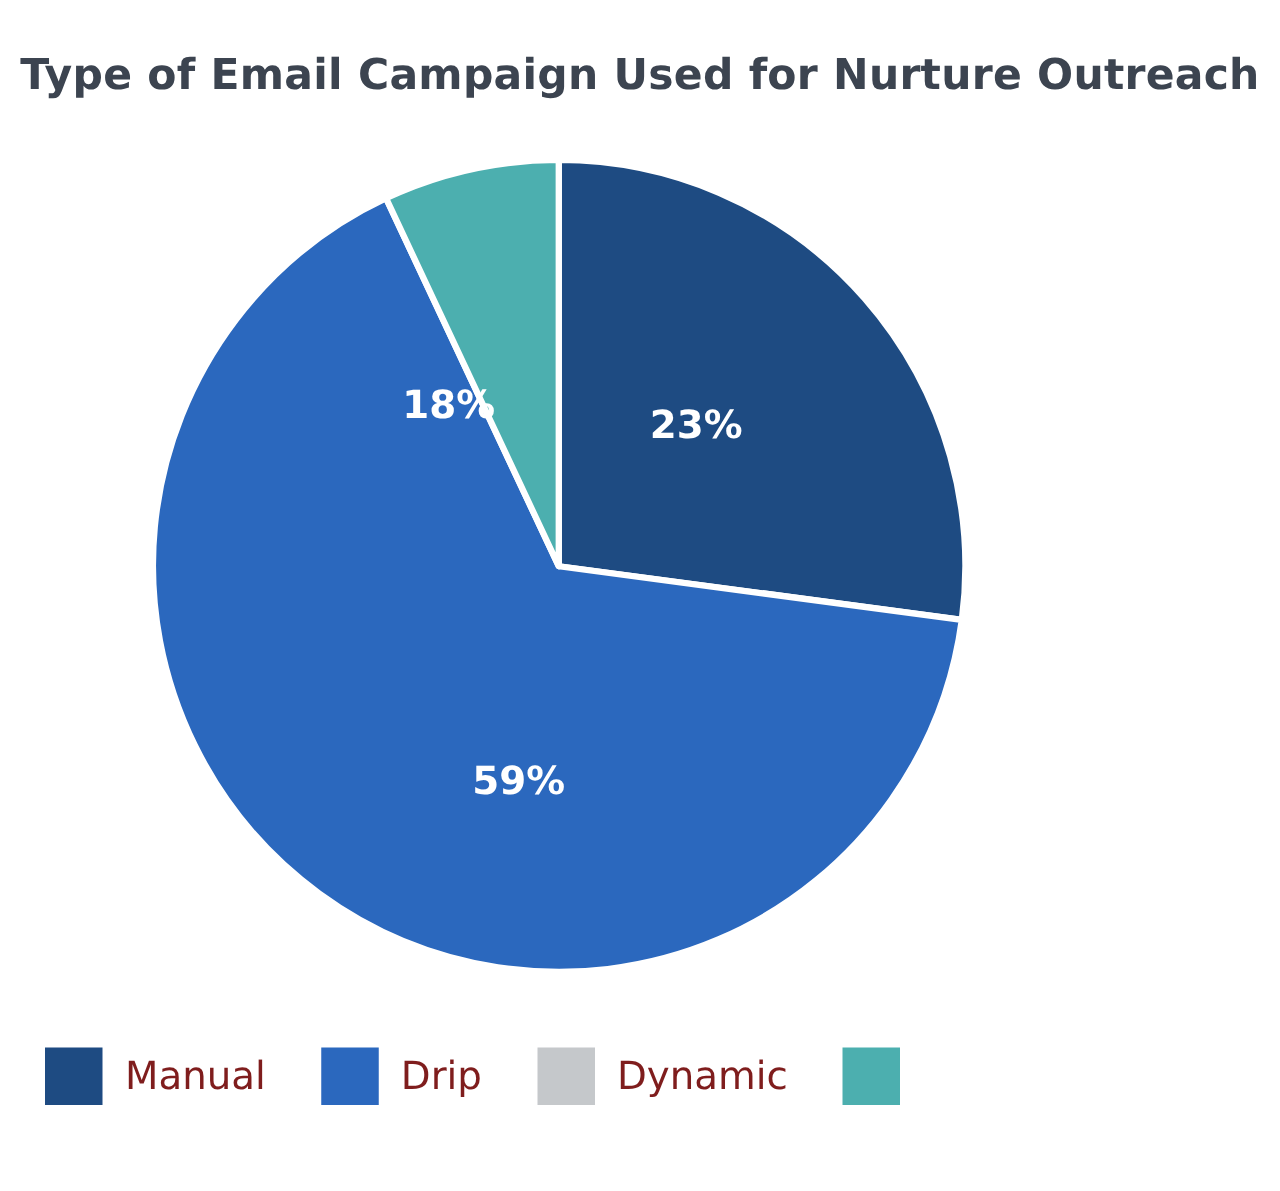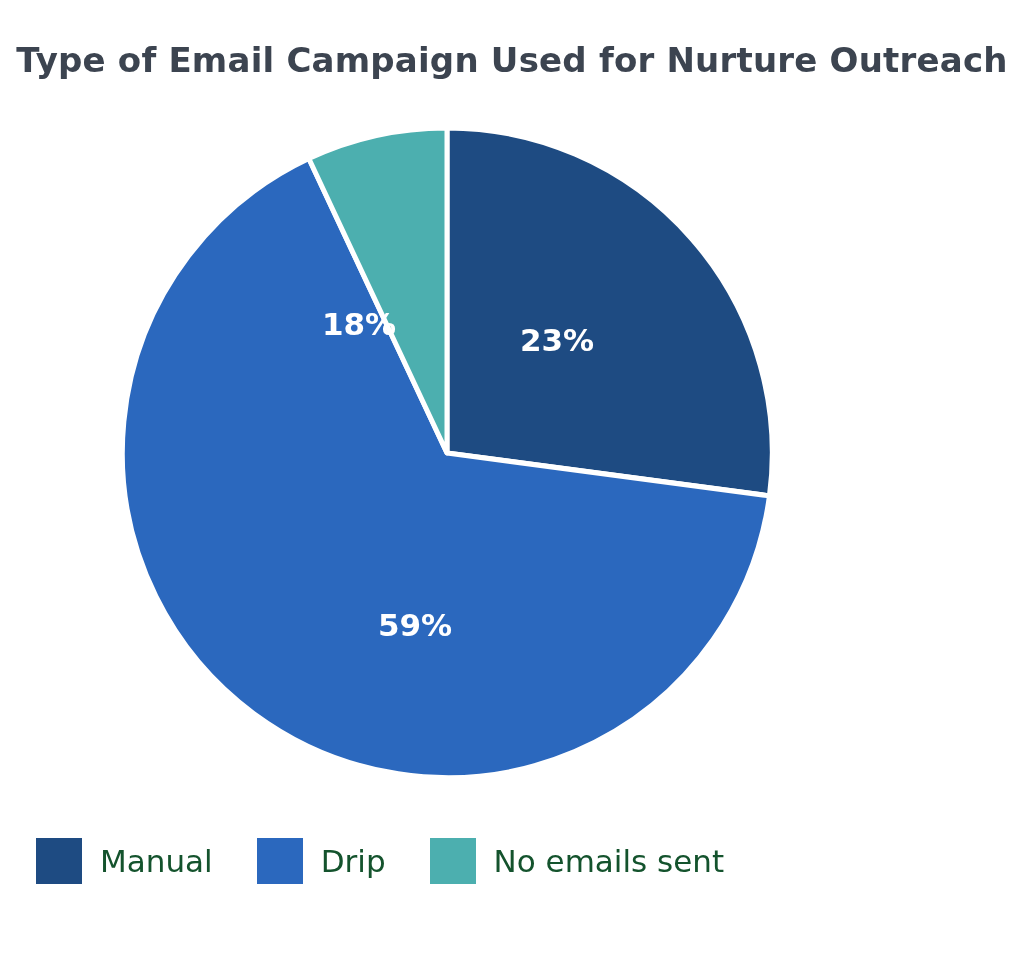--- a/index.html
+++ b/index.html
@@ -89,21 +89,21 @@
     margin-right: 44px;
   }
   .legend-swatch {
     width: 46px;
     height: 46px;
     flex: 0 0 auto;
     margin-right: 18px;
   }
   .legend-label {
     font-size: 31px;
-    color: #14532d;
+    color: #7f1d1d;
     font-family: "DejaVu Sans", sans-serif;
     white-space: nowrap;
     line-height: 1;
   }
 </style>
 </head>
 <body style="background: rgb(255, 255, 255);">
 
 <div id="chart-root">
 
@@ -137,22 +137,25 @@
       <div class="legend-item">
         <span class="legend-swatch" style="background: rgb(30, 75, 130);"></span>
         <span class="legend-label">Manual</span>
       </div>
 
       <div class="legend-item">
         <span class="legend-swatch" style="background: rgb(43, 104, 190);"></span>
         <span class="legend-label">Drip</span>
       </div>
 
+      <div class="legend-item">
+        <span class="legend-swatch" style="background: rgb(197, 200, 203);"></span>
+        <span class="legend-label">Dynamic</span>
+      </div>
 
       <div class="legend-item">
         <span class="legend-swatch" style="background: rgb(76, 175, 175);"></span>
-        <span class="legend-label">No emails sent</span>
       </div>
 
     </div>
   </div>
 
 </div>
 
 </body></html>

